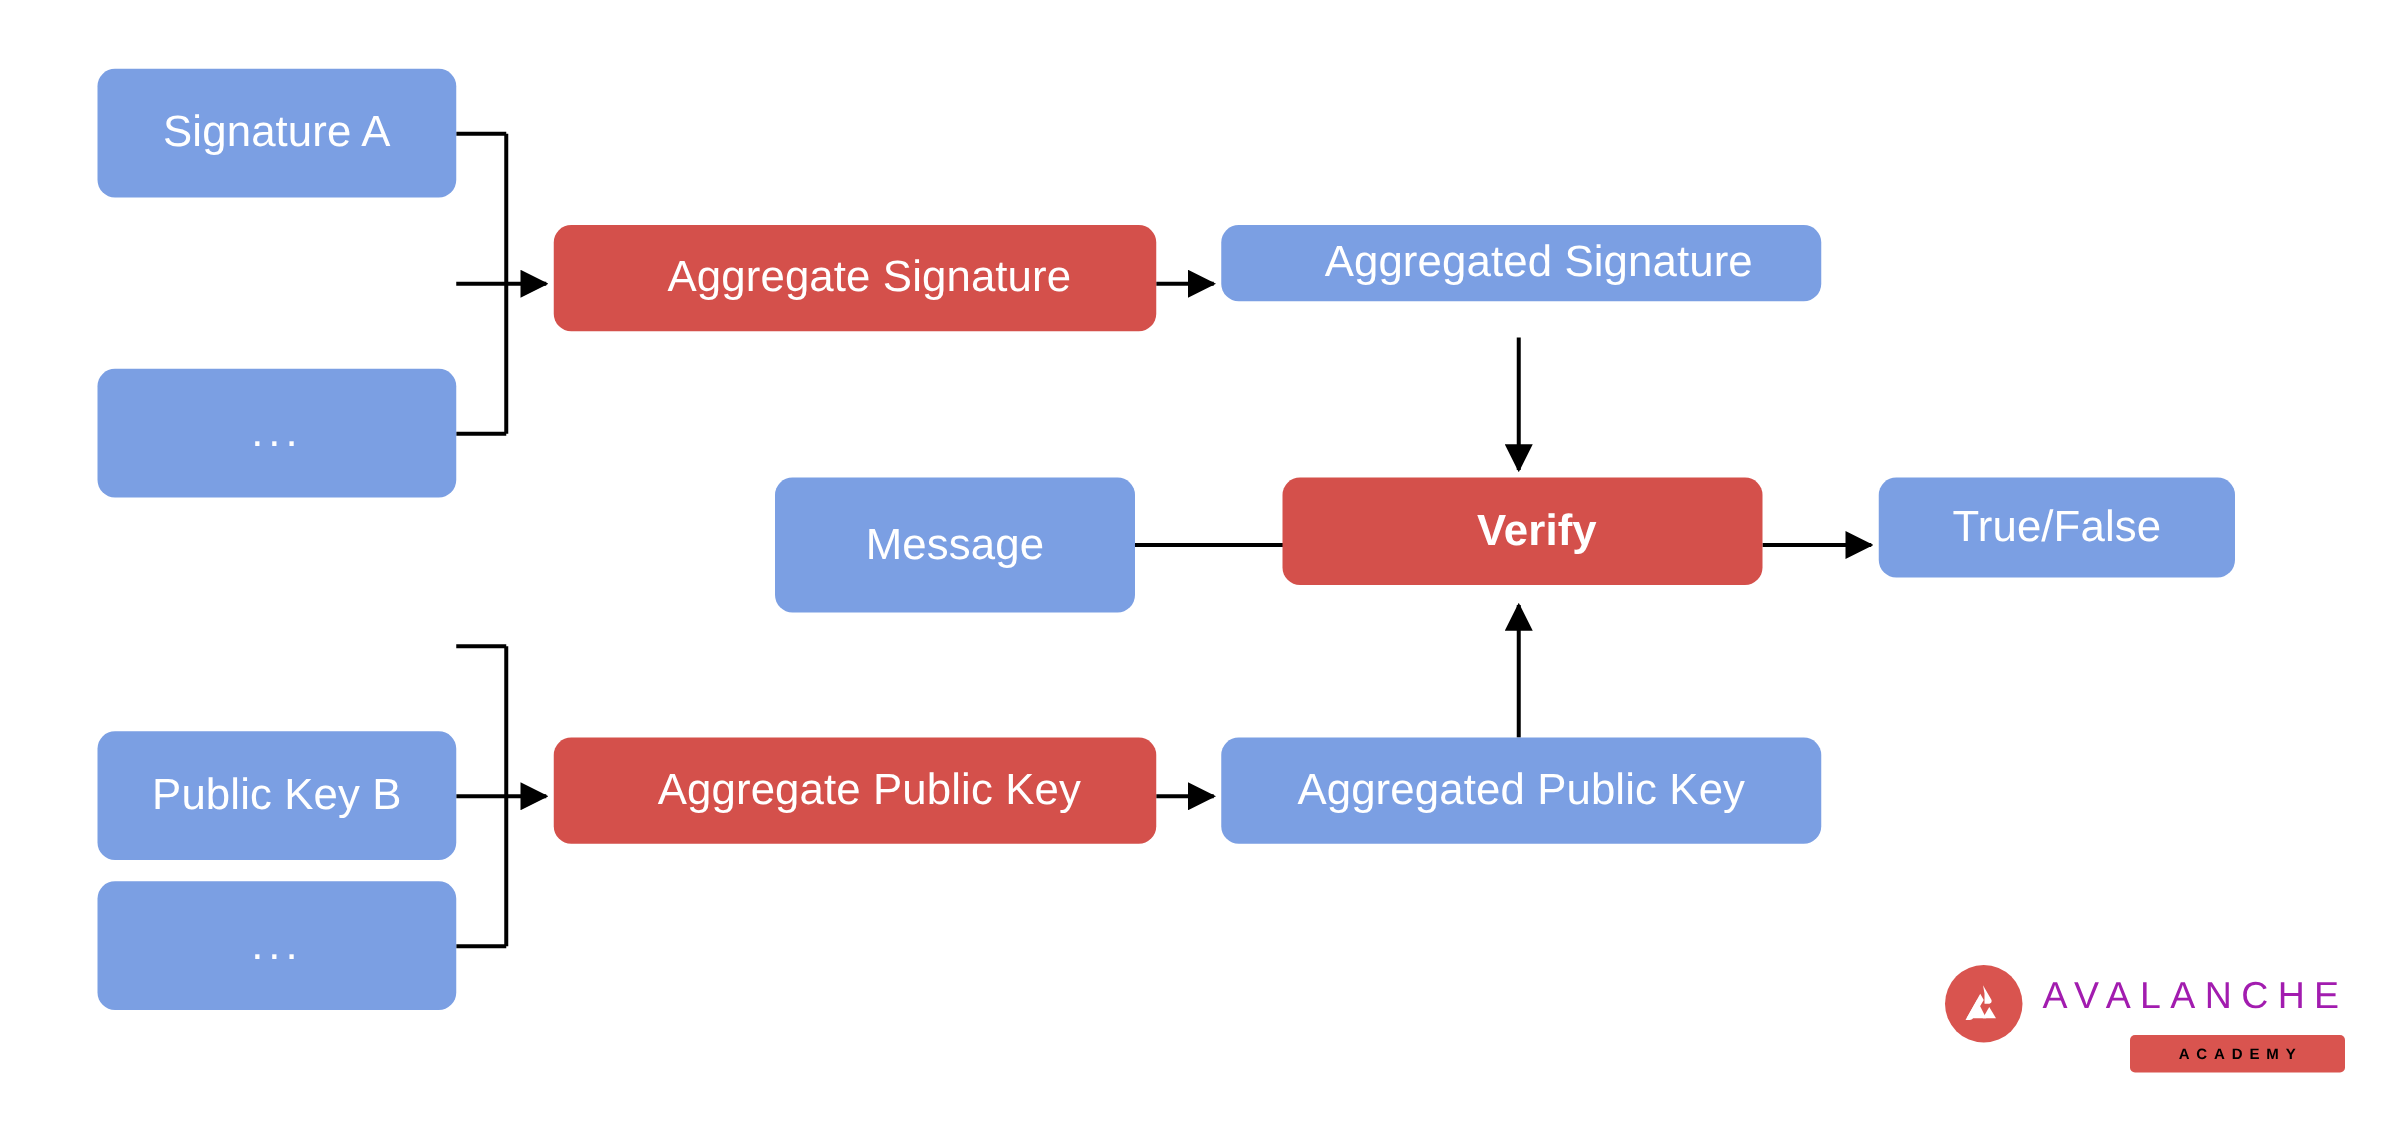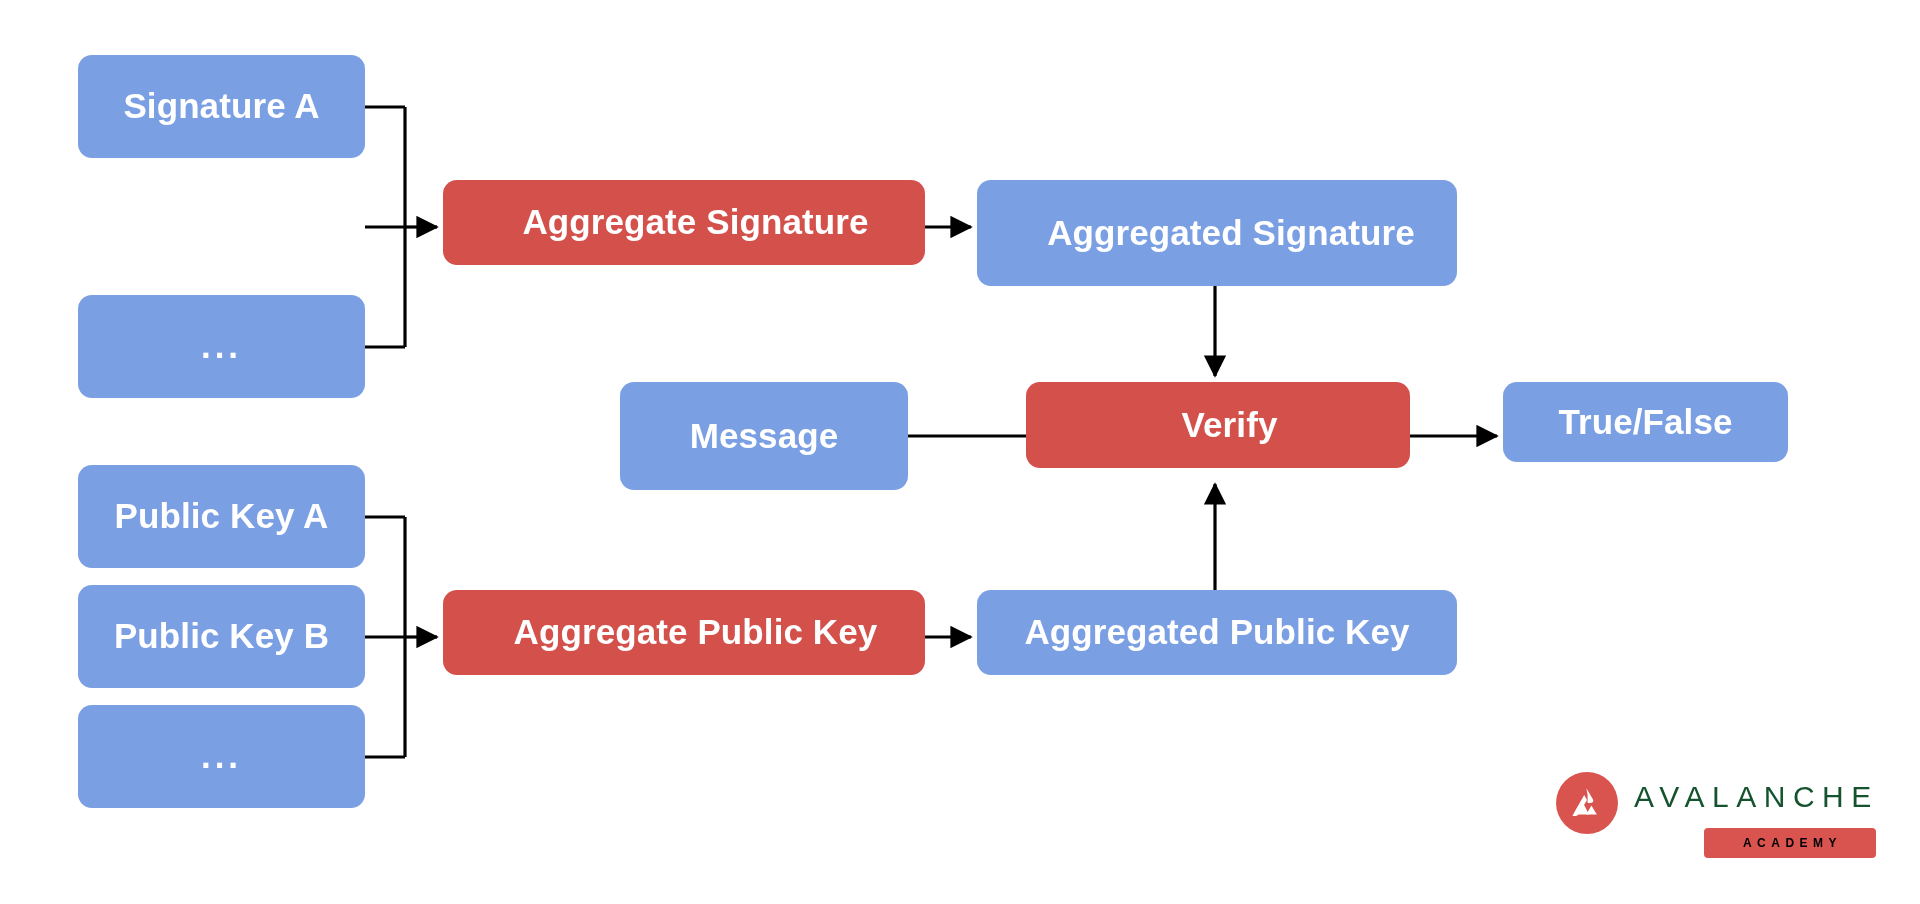--- a/index.html
+++ b/index.html
@@ -24,21 +24,21 @@
   .node {
     position: absolute;
     display: flex;
     align-items: center;
     justify-content: center;
     box-sizing: border-box;
     border-radius: 14px;
     color: #ffffff;
     font-size: 35px;
     line-height: 1.1;
-    font-weight: 700;
+    font-weight: 400;
     letter-spacing: 0.1px;
     text-align: center;
     white-space: nowrap;
     user-select: none;
   }
   .node.blue { background: #7b9fe3; }
   .node.red  { background: #d4504b; padding-left: 23px; }
   .node.bold { font-weight: 700; }
   .node.ellipsis {
     font-size: 35px;
@@ -70,21 +70,21 @@
     width: 62px;
     height: 62px;
     border-radius: 50%;
     background: #d9544f;
   }
   #logo .mark svg { position: absolute; left: 13px; top: 13px; }
   #logo .wordmark {
     position: absolute;
     left: 78px;
     top: 8px;
-    color: #14532d;
+    color: #a21caf;
     font-size: 30px;
     font-weight: 500;
     letter-spacing: 7.5px;
     white-space: nowrap;
   }
   #logo .academy {
     position: absolute;
     left: 148px;
     top: 56px;
     width: 172px;
@@ -141,33 +141,32 @@
     <path stroke="#000000" stroke-width="3.2" fill="none" marker-end="url(#arrow)" d="M 908 436 L 1074 436"></path>
 
     <path stroke="#000000" stroke-width="3.2" fill="none" marker-end="url(#arrow)" d="M 1410 436 L 1497 436"></path>
   </svg>
 
   <div class="node blue" style="left:78px; top:55px; width:287px; height:103px;">Signature A</div>
 
 
   <div class="node blue ellipsis" style="left:78px; top:295px; width:287px; height:103px;">...</div>
 
-  <div class="node blue" style="left:78px; top:465px; width:287px; height:103px;">Public Key A</div>
 
   <div class="node blue" style="left:78px; top:585px; width:287px; height:103px;">Public Key B</div>
 
   <div class="node blue ellipsis" style="left:78px; top:705px; width:287px; height:103px;">...</div>
 
   <div class="node red" style="left:443px; top:180px; width:482px; height:85px;">Aggregate Signature</div>
 
   <div class="node red" style="left:443px; top:590px; width:482px; height:85px;">Aggregate Public Key</div>
 
   <div class="node red bold" style="left:1026px; top:382px; width:384px; height:86px;">Verify</div>
 
-  <div class="node blue" style="left:977px; top:180px; width:480px; height:106px;padding-left:28px;">Aggregated Signature</div>
+  <div class="node blue" style="left:977px; top:180px; width:480px; height:61px;padding-left:28px;">Aggregated Signature</div>
 
   <div class="node blue" style="left:977px; top:590px; width:480px; height:85px;">Aggregated Public Key</div>
 
   <div class="node blue" style="left:620px; top:382px; width:288px; height:108px;">Message</div>
 
   <div class="node blue" style="left:1503px; top:382px; width:285px; height:80px;">True/False</div>
 
   <div id="logo">
     <div class="mark">
       <svg width="36" height="36" viewBox="0 0 36 36" xmlns="http://www.w3.org/2000/svg">

